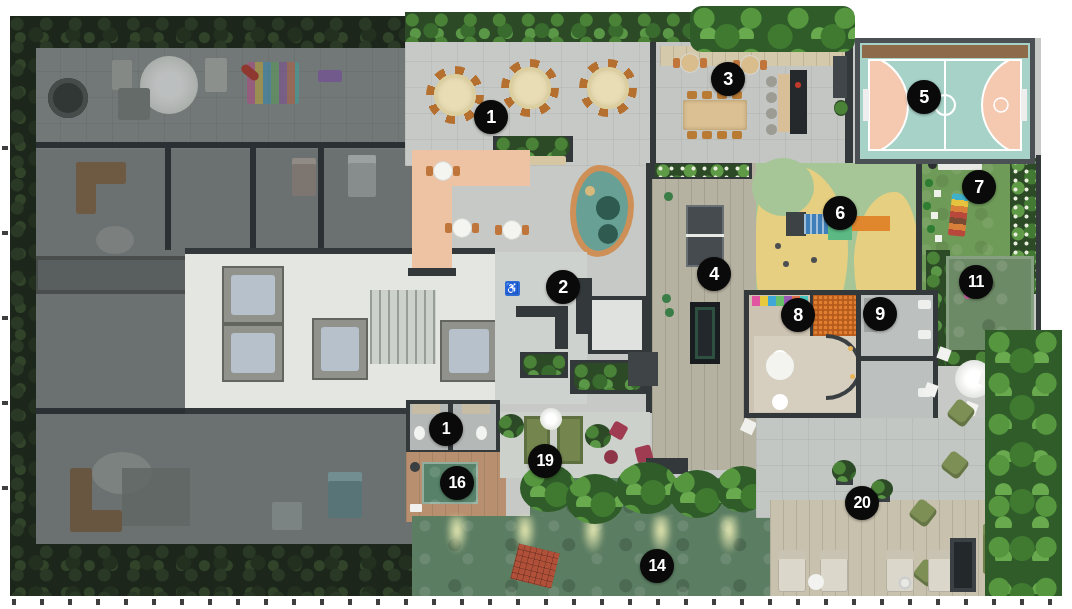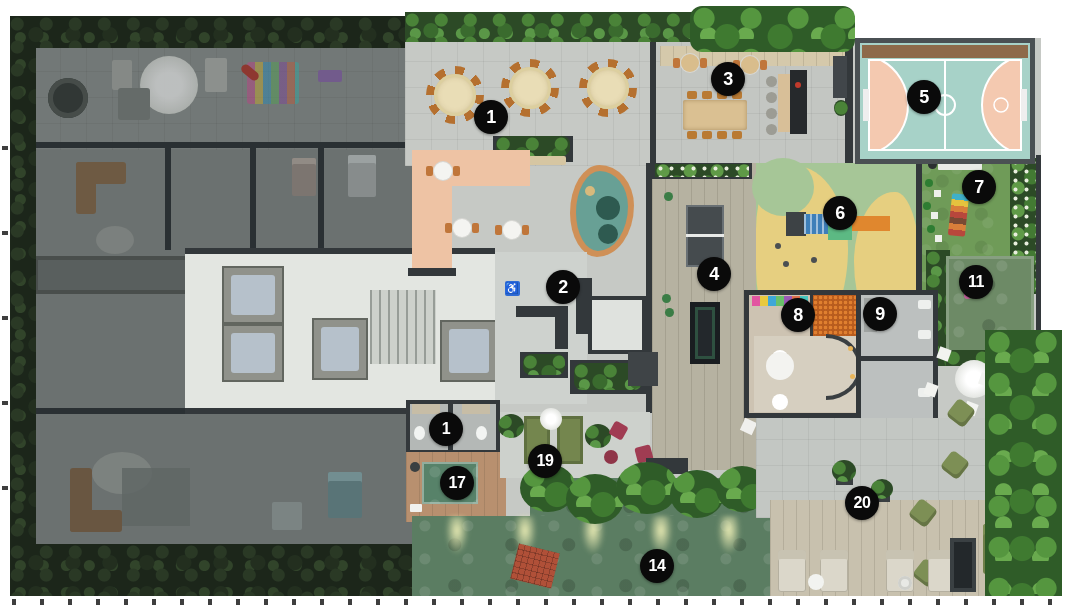--- a/index.html
+++ b/index.html
@@ -315,18 +315,18 @@
       <div class="marker" style="left: 728px; top: 79px; width: 34px; height: 34px; background: rgb(10, 10, 10); color: rgb(255, 255, 255); font-size: 18px; pointer-events: auto;">3</div>
       <div class="marker" style="left: 714px; top: 274px; width: 34px; height: 34px; background: rgb(10, 10, 10); color: rgb(255, 255, 255); font-size: 18px; pointer-events: auto;">4</div>
       <div class="marker" style="left: 924px; top: 97px; width: 34px; height: 34px; background: rgb(10, 10, 10); color: rgb(255, 255, 255); font-size: 18px; pointer-events: auto;">5</div>
       <div class="marker" style="left: 840px; top: 213px; width: 34px; height: 34px; background: rgb(10, 10, 10); color: rgb(255, 255, 255); font-size: 18px; pointer-events: auto;">6</div>
       <div class="marker" style="left: 979px; top: 187px; width: 34px; height: 34px; background: rgb(10, 10, 10); color: rgb(255, 255, 255); font-size: 18px; pointer-events: auto;">7</div>
       <div class="marker" style="left: 798px; top: 315px; width: 34px; height: 34px; background: rgb(10, 10, 10); color: rgb(255, 255, 255); font-size: 18px; pointer-events: auto;">8</div>
       <div class="marker" style="left: 880px; top: 314px; width: 34px; height: 34px; background: rgb(10, 10, 10); color: rgb(255, 255, 255); font-size: 18px; pointer-events: auto;">9</div>
       <div class="marker" style="left: 976px; top: 282px; width: 34px; height: 34px; background: rgb(10, 10, 10); color: rgb(255, 255, 255); font-size: 16px; pointer-events: auto;">11</div>
       <div class="marker" style="left: 862px; top: 503px; width: 34px; height: 34px; background: rgb(10, 10, 10); color: rgb(255, 255, 255); font-size: 16px; pointer-events: auto;">20</div>
       <div class="marker" style="left: 657px; top: 566px; width: 34px; height: 34px; background: rgb(10, 10, 10); color: rgb(255, 255, 255); font-size: 16px; pointer-events: auto;">14</div>
-      <div class="marker" style="left: 457px; top: 483px; width: 34px; height: 34px; background: rgb(10, 10, 10); color: rgb(255, 255, 255); font-size: 16px; pointer-events: auto;">17</div>
+      <div class="marker" style="left: 457px; top: 483px; width: 34px; height: 34px; background: rgb(10, 10, 10); color: rgb(255, 255, 255); font-size: 16px; pointer-events: auto;">16</div>
       <div class="marker" style="left: 545px; top: 461px; width: 34px; height: 34px; background: rgb(10, 10, 10); color: rgb(255, 255, 255); font-size: 16px; pointer-events: auto;">19</div>
       <div class="marker" style="left: 446px; top: 429px; width: 34px; height: 34px; background: rgb(10, 10, 10); color: rgb(255, 255, 255); font-size: 16px; pointer-events: auto;">1</div>
     </div>
 
 </div>
 
 </body></html>

